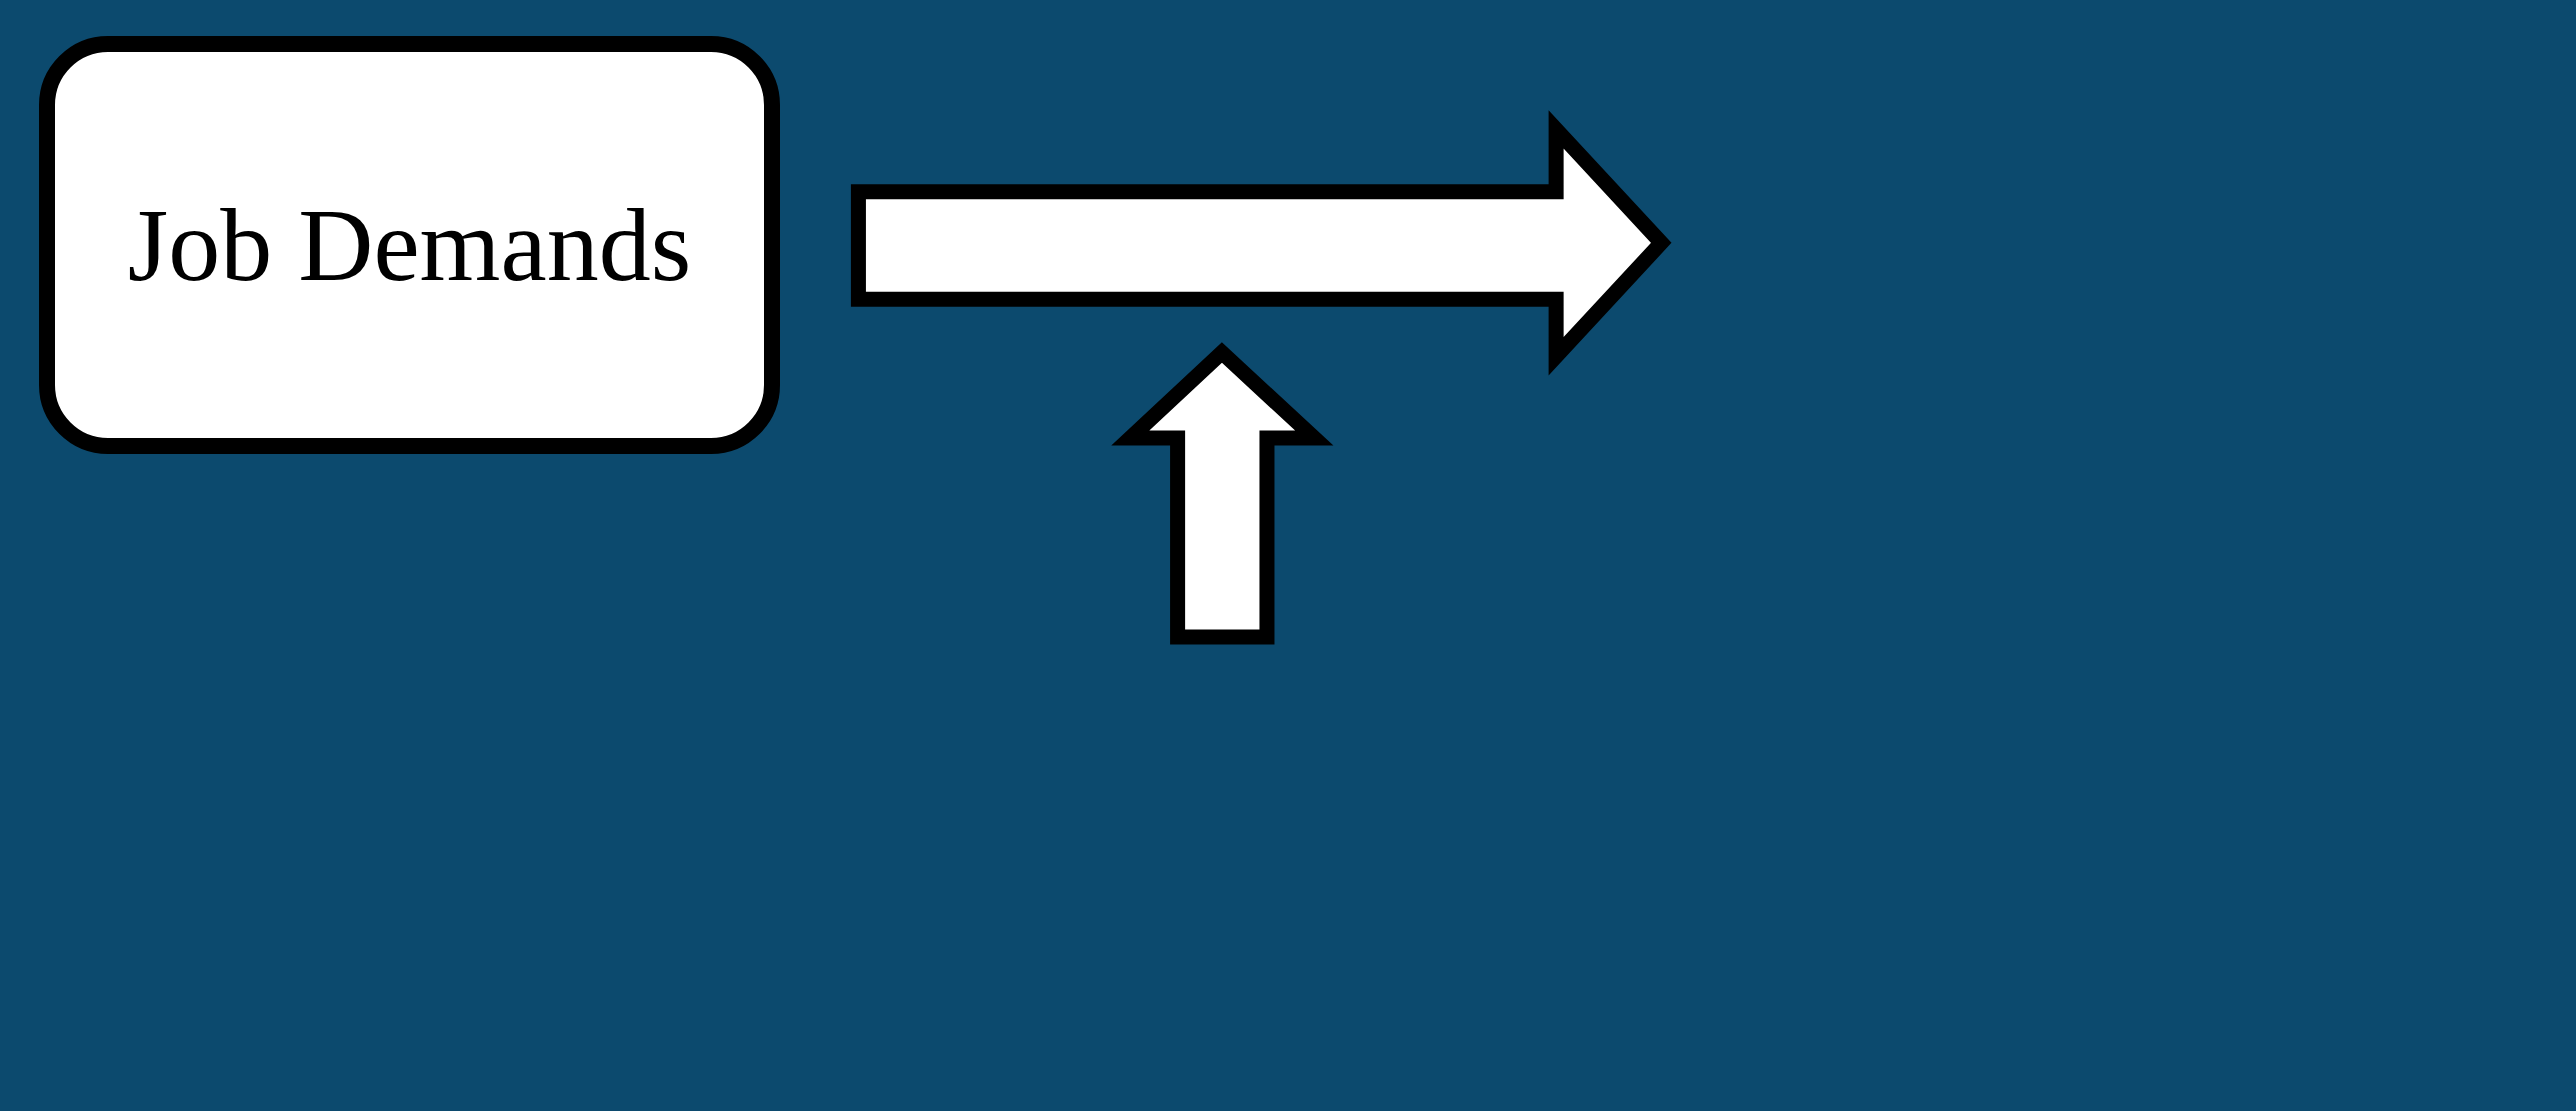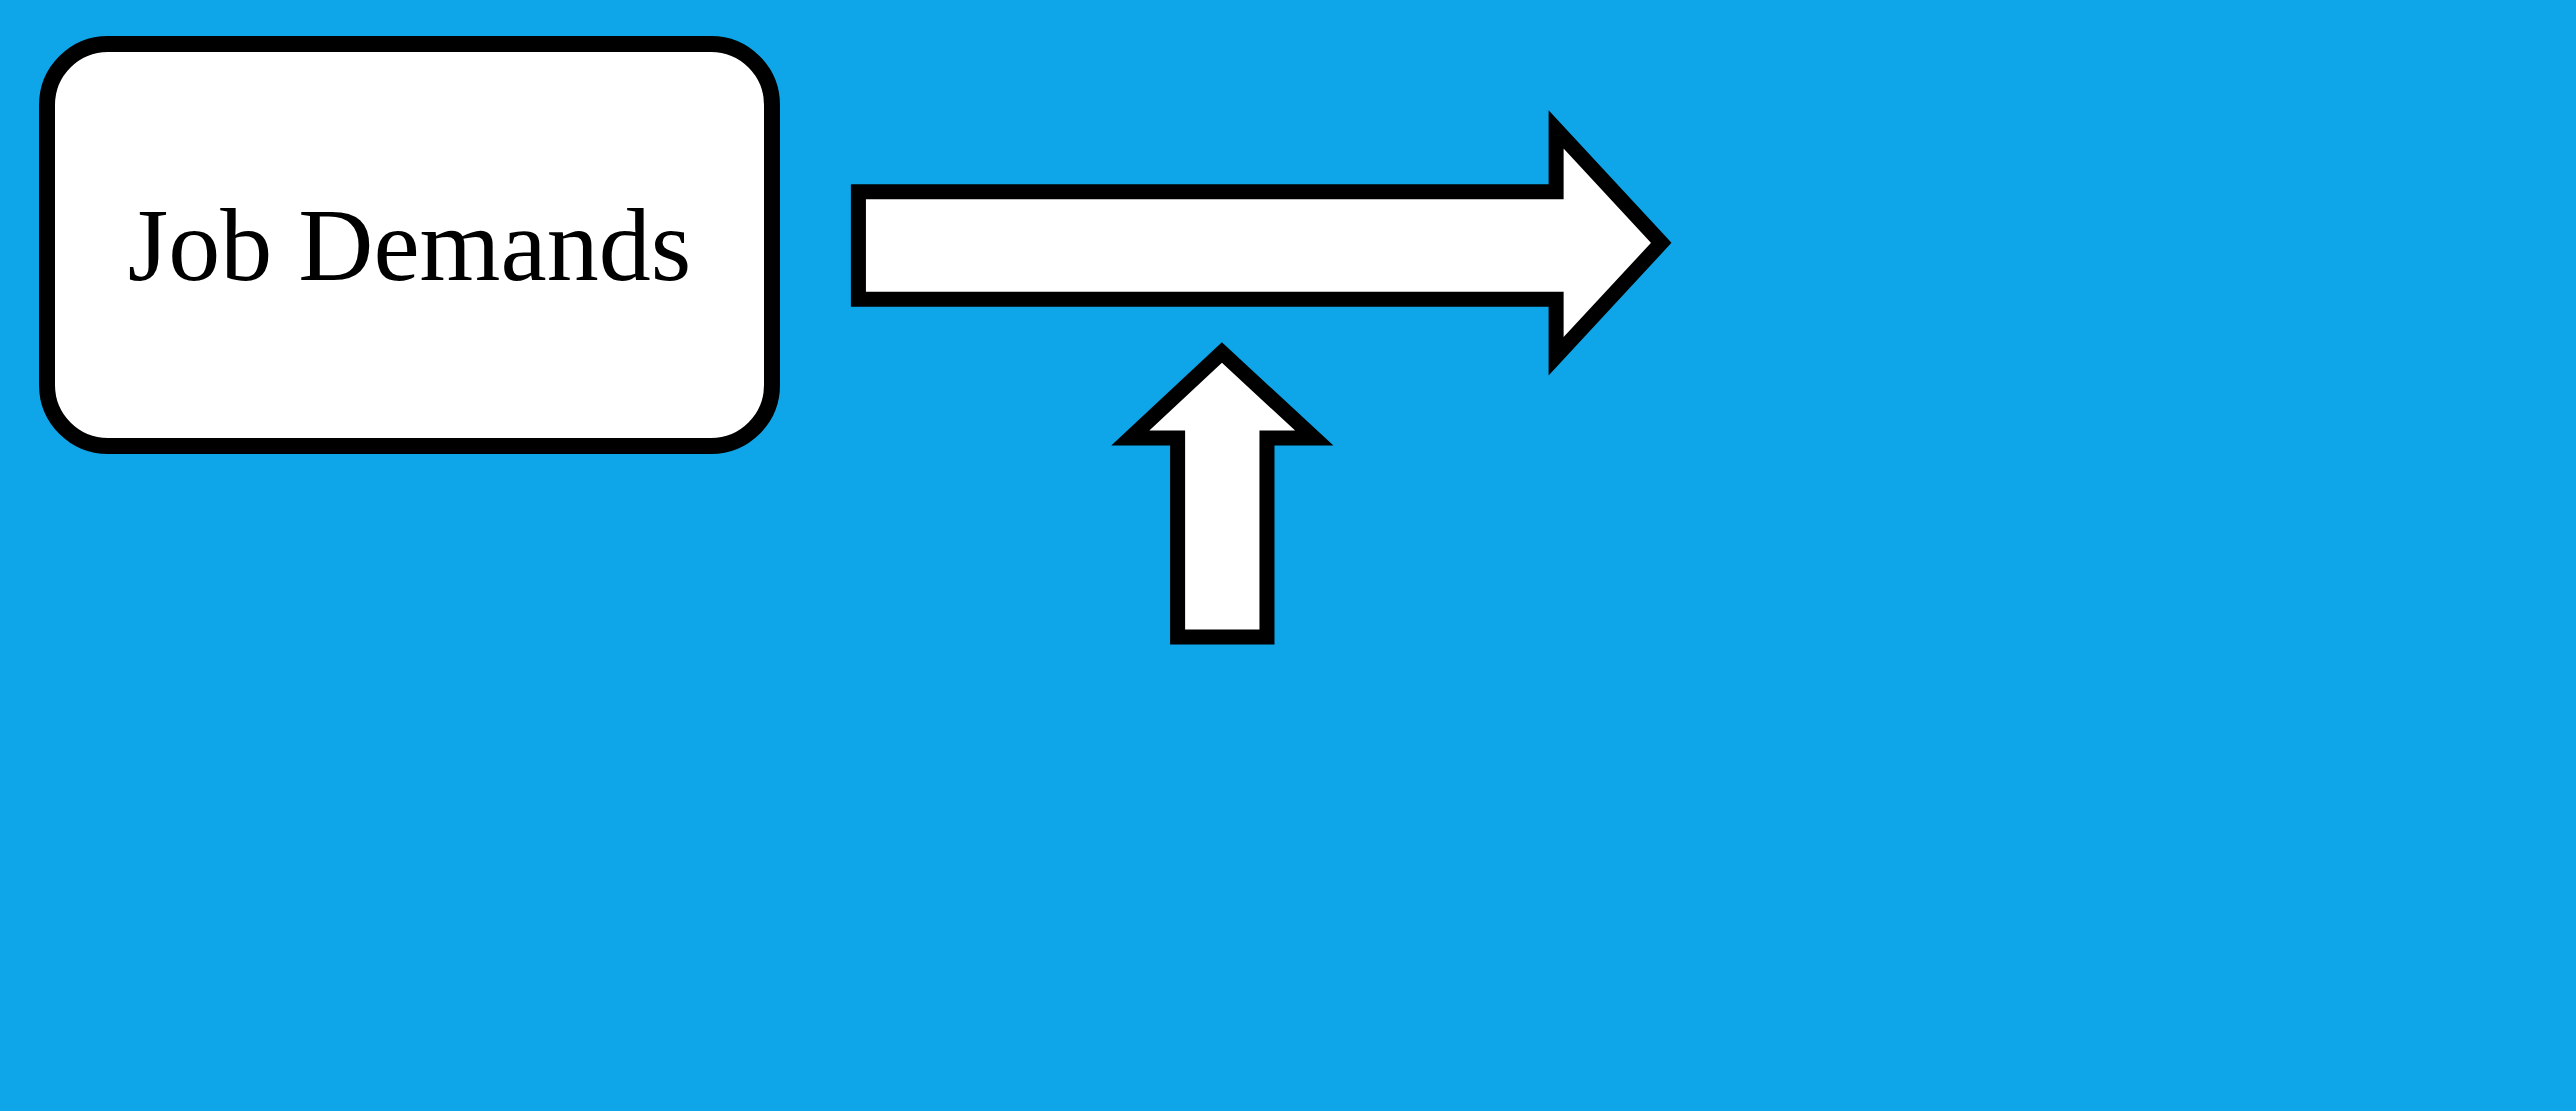--- a/index.html
+++ b/index.html
@@ -4,21 +4,21 @@
 <style>
   html, body {
     margin: 0;
     padding: 0;
     background: #ffffff;
   }
   #canvas {
     position: relative;
     width: 2576px;
     height: 1112px;
-    background: #0ea5e9;
+    background: #0c4a6e;
     overflow: hidden;
     font-family: "Liberation Serif", "DejaVu Serif", serif;
   }
   .node {
     position: absolute;
     box-sizing: border-box;
     border: 16.5px solid #000000;
     border-radius: 69px;
     background: #ffffff;
     display: flex;

